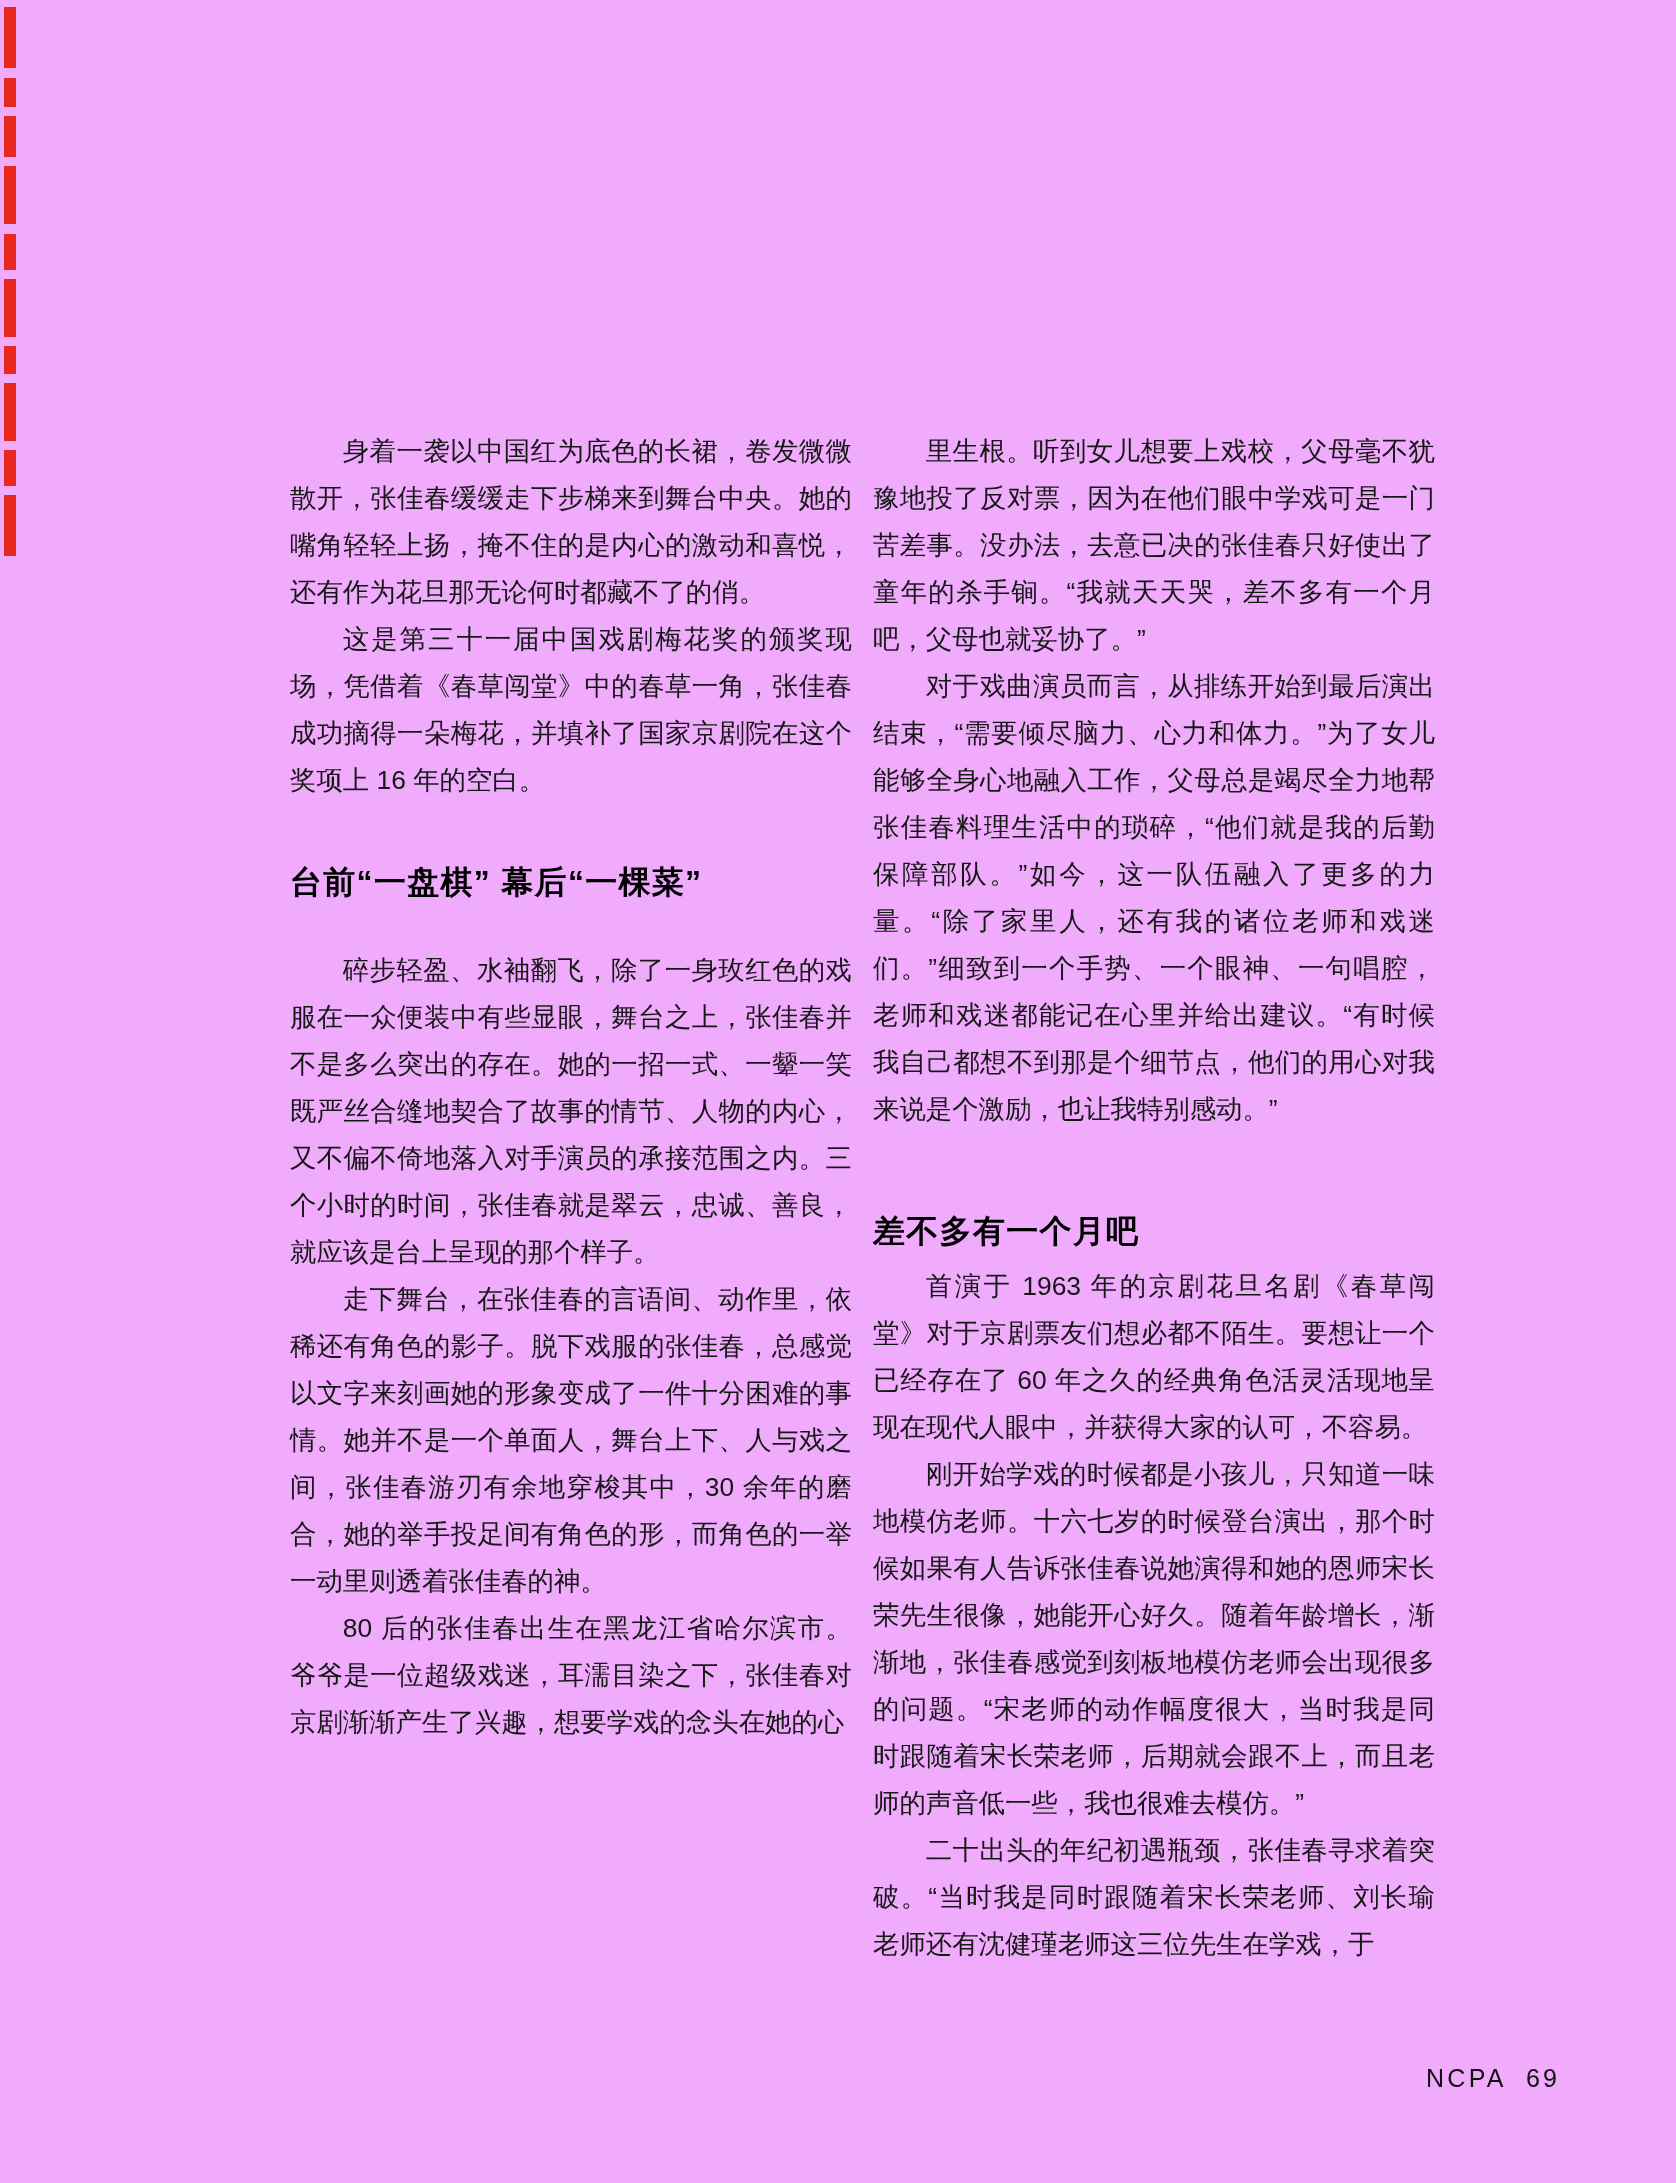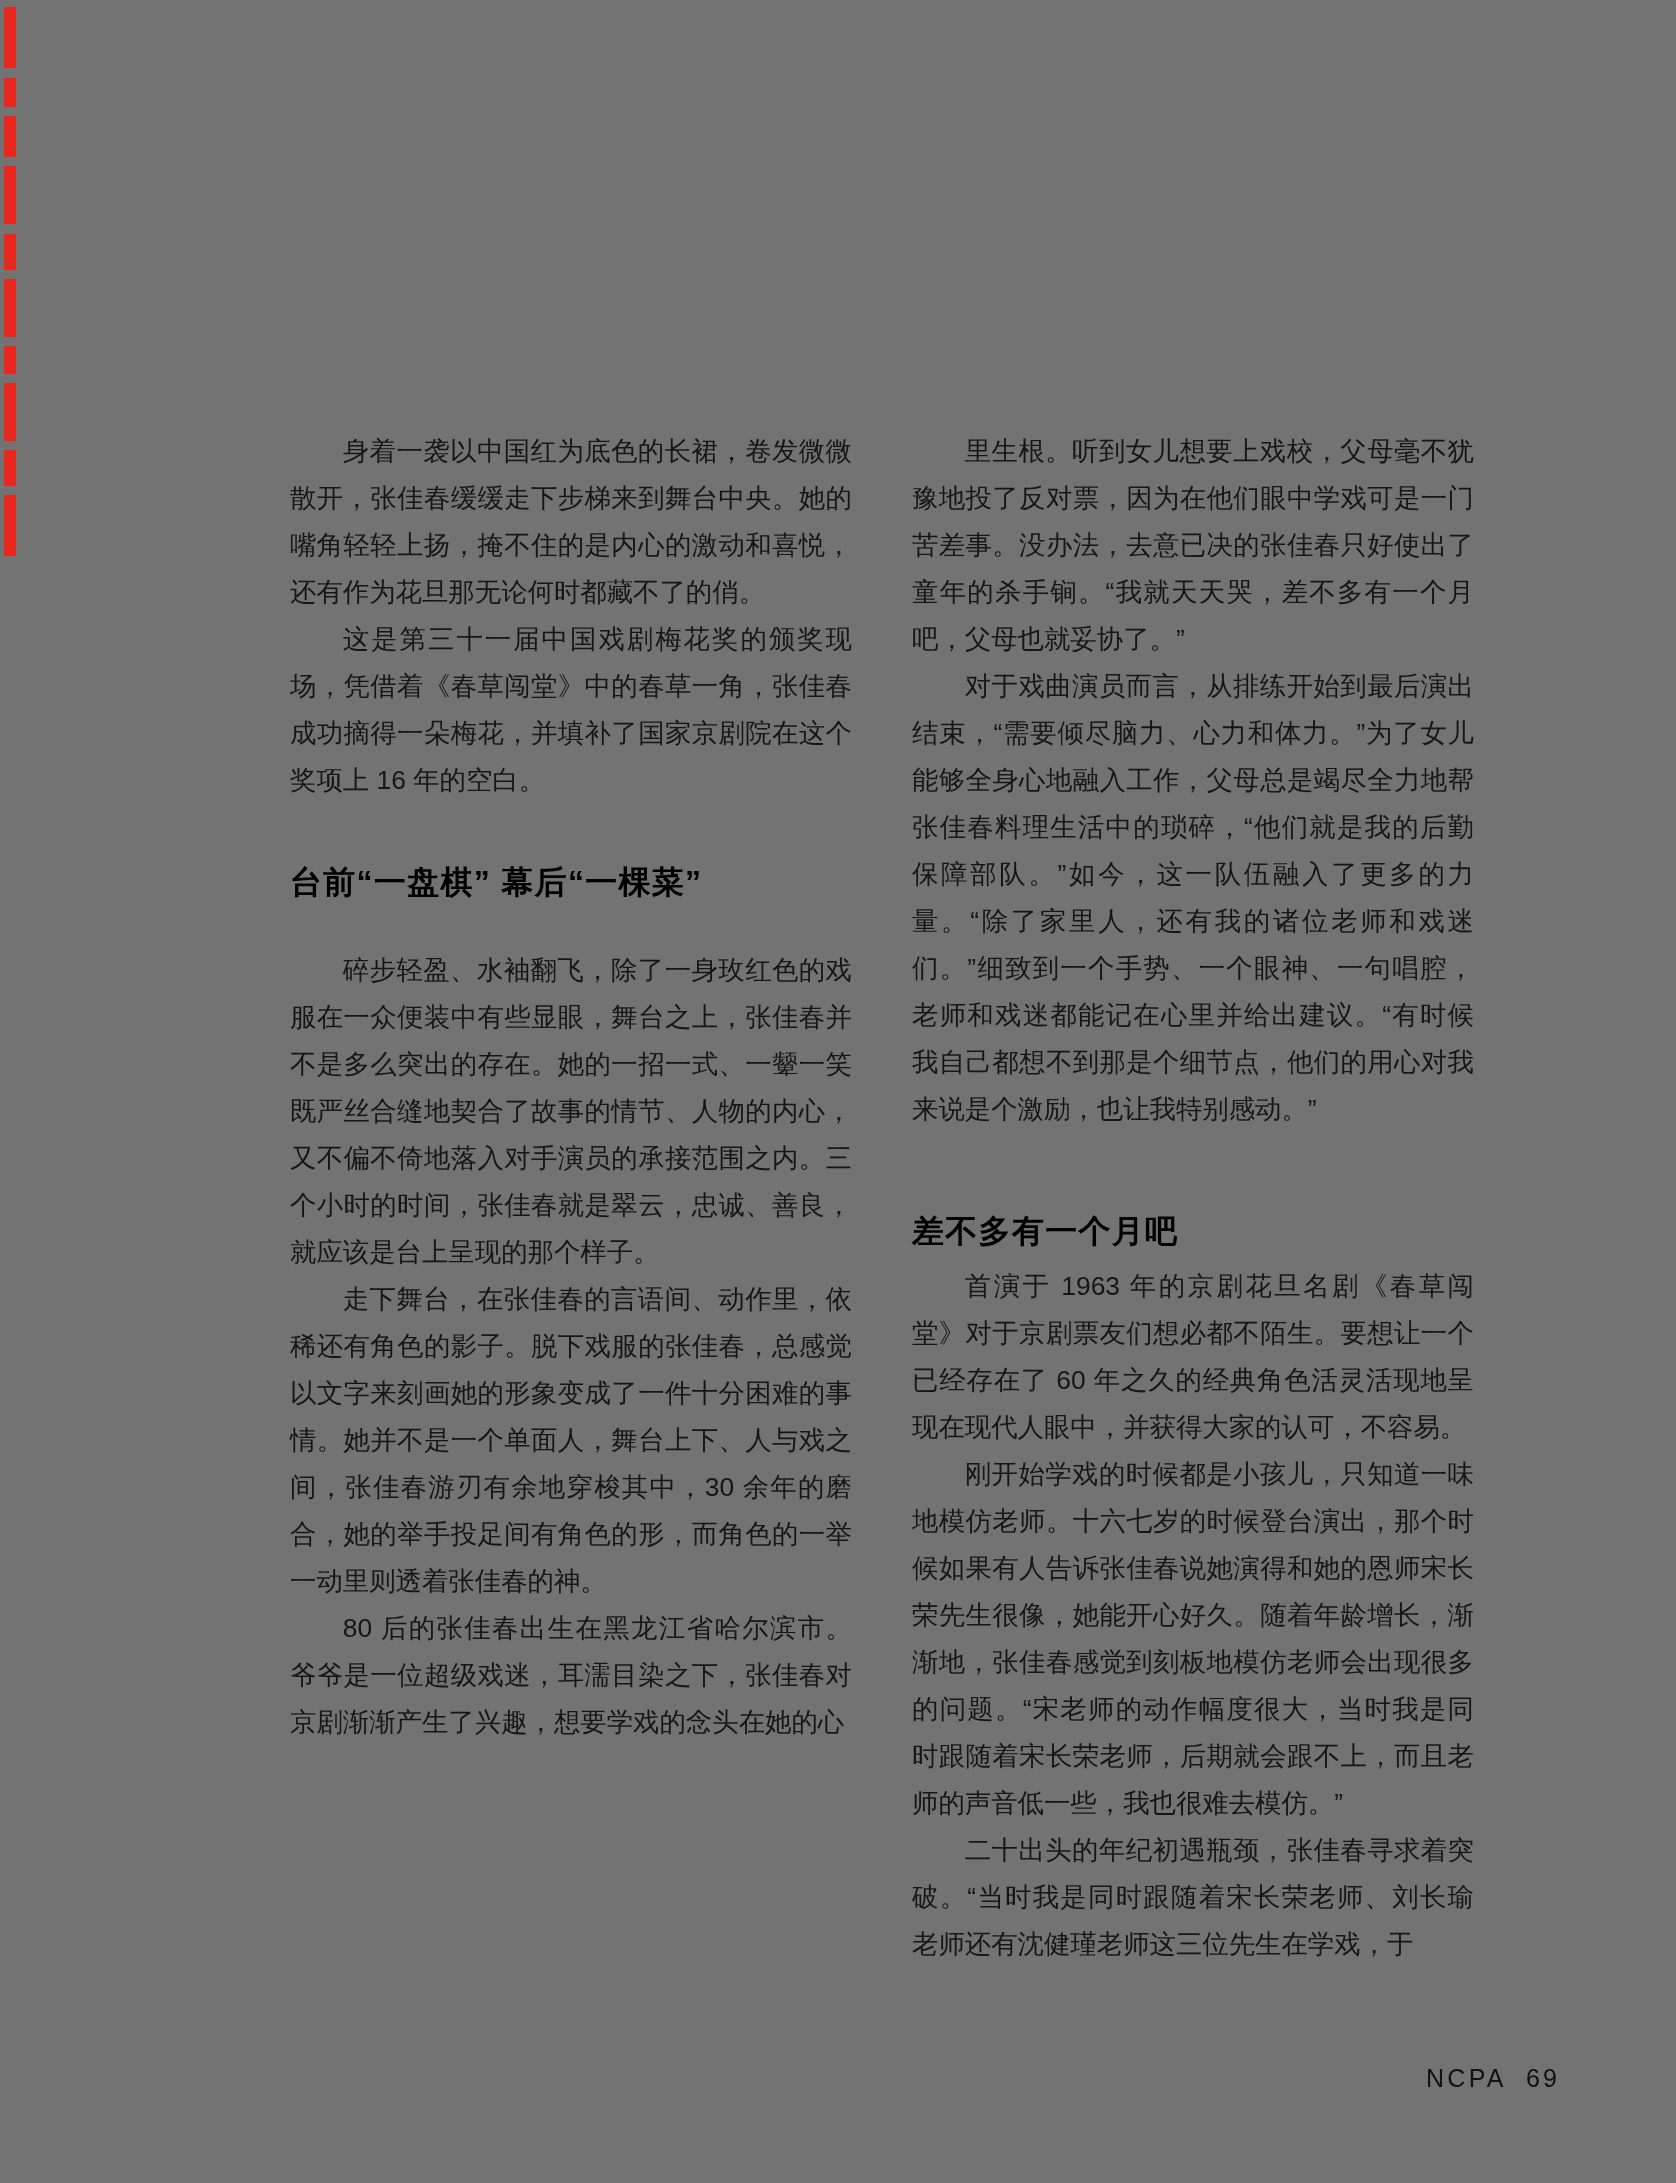--- a/index.html
+++ b/index.html
@@ -4,21 +4,21 @@
 <style>
   html, body {
     margin: 0;
     padding: 0;
     background: #ffffff;
   }
   .page {
     position: relative;
     width: 1676px;
     height: 2183px;
-    background: #737373;
+    background: #f0abfc;
     overflow: hidden;
     font-family: "Liberation Sans", sans-serif;
   }
   
   .red-marks {
     position: absolute;
     left: 4px;
     top: 0;
     width: 12px;
     height: 594px;
@@ -32,21 +32,21 @@
   .col {
     position: absolute;
     top: 428px;
     width: 562px;
     font-size: 26.4px;
     line-height: 47px;
     color: #161616;
     text-align: justify;
   }
   .col-left  { left: 290px; }
-  .col-right { left: 912px; }
+  .col-right { left: 873px; }
   .col p {
     margin: 0;
     padding: 0;
     text-indent: 2em;
   }
   .col-heading {
     font-size: 32px;
     line-height: 41px;
     font-weight: 700;
     color: #000000;

